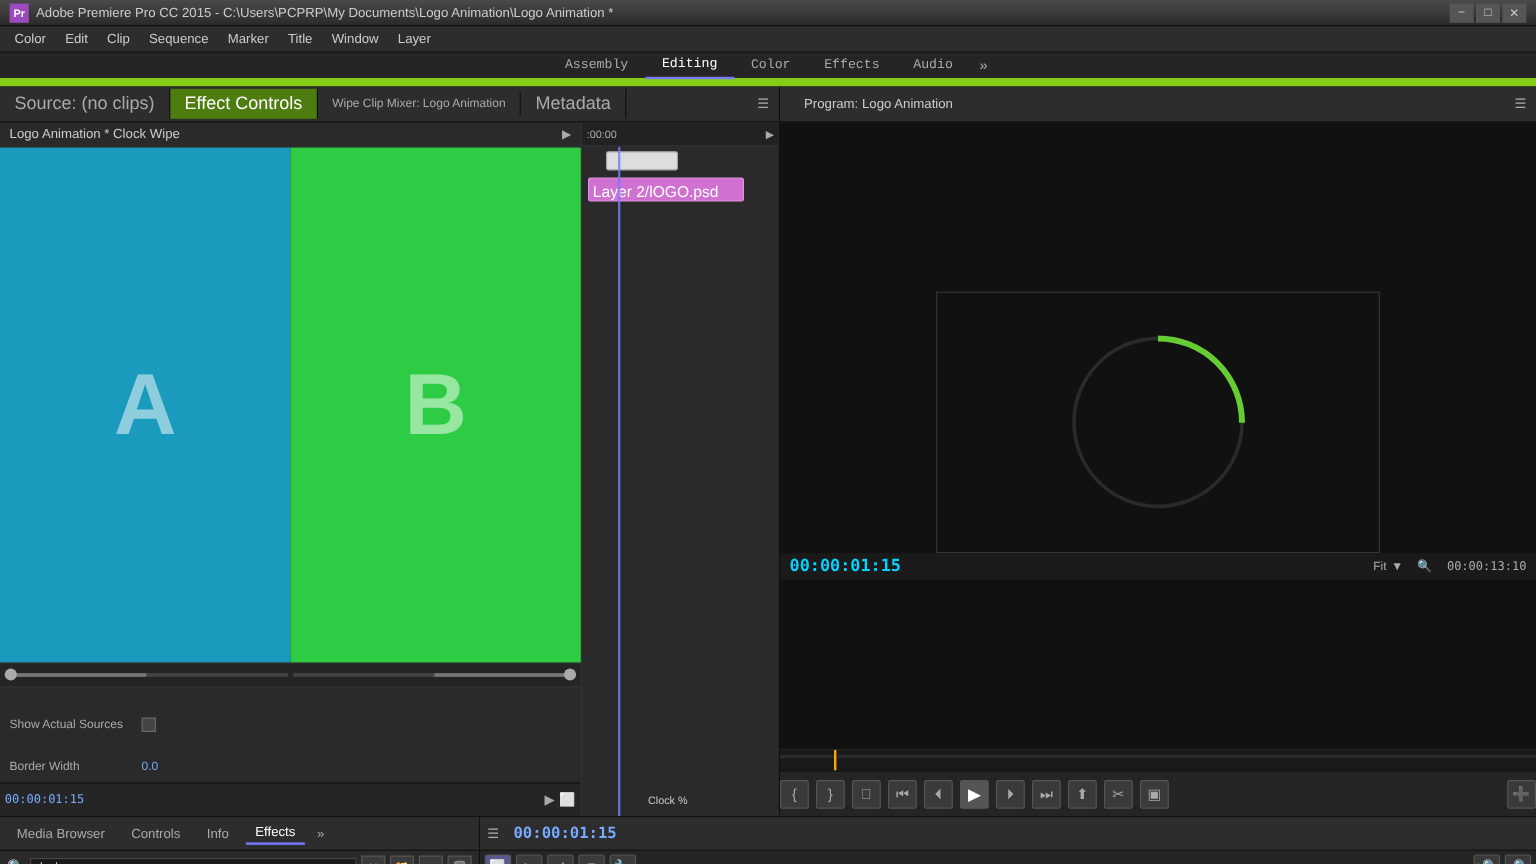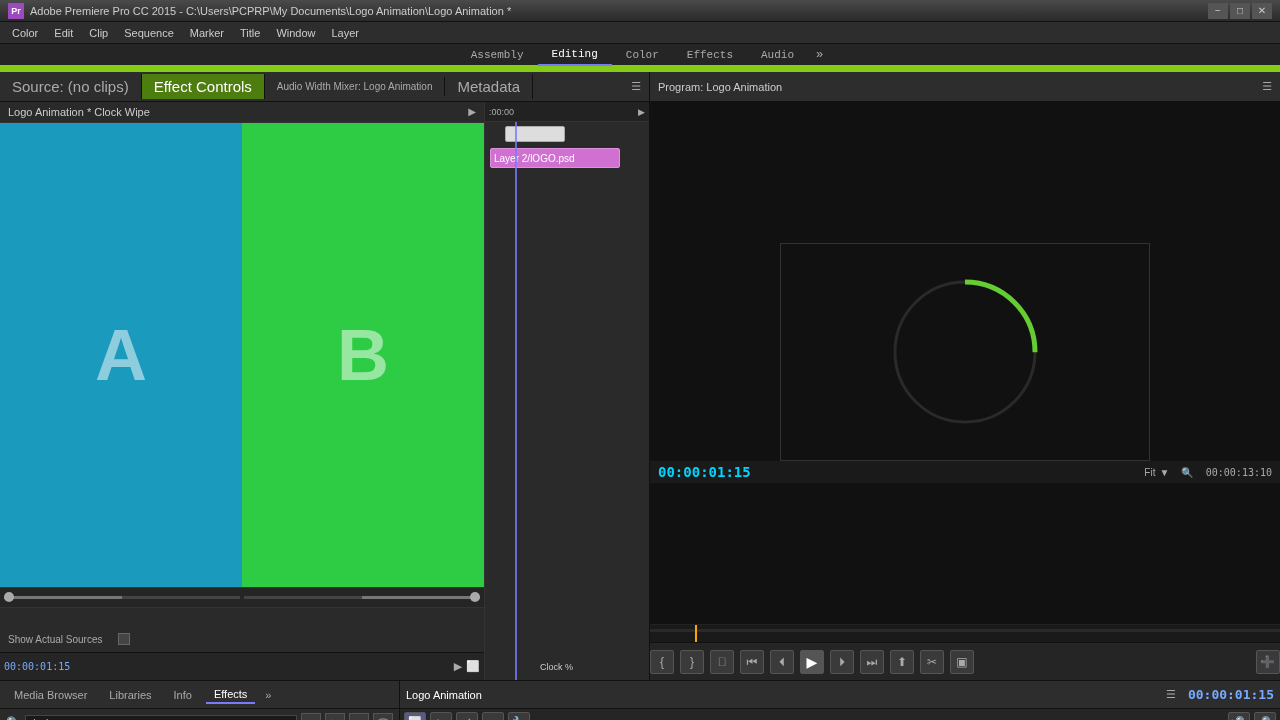--- a/index.html
+++ b/index.html
@@ -41,33 +41,33 @@
     #ec-title { padding: 4px 8px; font-size: 11px; color: #ccc; background: #2a2a2a; border-bottom: 1px solid #333; }
     #ec-preview { flex: 1; display: flex; position: relative; }
     .ec-preview-a { flex: 1; background: #1a9bbd; display: flex; align-items: center; justify-content: center; font-size: 72px; color: rgba(255,255,255,0.5); font-weight: bold; }
     .ec-preview-b { flex: 1; background: #2ecc44; display: flex; align-items: center; justify-content: center; font-size: 72px; color: rgba(255,255,255,0.5); font-weight: bold; }
     #ec-bottom-bar { height: 28px; background: #252525; display: flex; align-items: center; padding: 0 4px; border-top: 1px solid #111; gap: 4px; font-size: 10px; color: #999; }
 
     
     #ec-right { width: 165px; background: #2a2a2a; border-left: 1px solid #333; display: flex; flex-direction: column; }
     #ec-timeline-header { height: 20px; background: #222; border-bottom: 1px solid #333; display: flex; align-items: center; padding: 0 4px; font-size: 10px; color: #aaa; }
     #ec-timeline-content { flex: 1; position: relative; overflow: hidden; }
-    .ec-clip { position: absolute; background: #d070d0; border: 1px solid #e090e0; border-radius: 2px; font-size: 10px; color: #fff; display: flex; align-items: center; padding: 0 3px; overflow: hidden; white-space: nowrap; cursor: pointer; }
+    .ec-clip { position: absolute; background: #d070d0; border: 1px solid #e090e0; border-radius: 2px; font-size: 13px; color: #fff; display: flex; align-items: flex-end; padding: 0 3px; overflow: hidden; white-space: nowrap; cursor: pointer; }
 
     
     #ec-props { padding: 4px 8px; background: #2a2a2a; border-top: 1px solid #333; }
     .ec-prop-row { display: flex; align-items: center; padding: 3px 0; font-size: 10px; margin-top: 18px; }
     .ec-prop-label { width: 110px; color: #aaa; }
     .ec-prop-value { color: #7af; }
     .ec-prop-checkbox { width: 12px; height: 12px; background: #444; border: 1px solid #666; }
 
     
     #right-panel { flex: 1; display: flex; flex-direction: column; }
     #pm-header { height: 30px; background: #2d2d2d; display: flex; align-items: center; padding: 0 8px; border-bottom: 1px solid #111; }
-    #pm-title { font-size: 11px; color: #ccc; flex: 1; }
+    #pm-title { font-size: 11px; color: #ccc; flex: 1; margin-left: 12px; }
     #pm-menu { color: #aaa; cursor: pointer; }
     #pm-content { flex: 1; background: #111; display: flex; align-items: center; justify-content: center; position: relative; }
     #pm-video { width: 370px; height: 220px; background: #000; border: 1px solid #333; display: flex; align-items: center; justify-content: center; }
     #pm-timecode { color: #00d4ff; font-size: 14px; font-weight: bold; font-family: monospace; }
     #pm-fit { font-size: 10px; color: #aaa; }
     #pm-controls { height: 38px; background: #252525; display: flex; align-items: center; justify-content: center; gap: 6px; border-top: 1px solid #111; }
     .pm-btn { width: 24px; height: 24px; display: flex; align-items: center; justify-content: center; background: #3a3a3a; border: 1px solid #555; border-radius: 2px; cursor: pointer; color: #aaa; font-size: 12px; }
     #pm-timebar { height: 22px; background: #1a1a1a; position: relative; border-top: 1px solid #111; }
     #pm-playhead-bar { position: absolute; top: 0; left: 45px; width: 2px; height: 100%; background: #ffa500; }
 
@@ -129,21 +129,21 @@
   <span id="ws-more">»</span>
 </div>
 
 <div id="main">
 
   <div id="left-panel">
 
     <div id="ec-header">
       <div class="panel-tab">Source: (no clips)</div>
       <div class="panel-tab active">Effect Controls</div>
-      <div class="panel-tab" style="font-size:10px;">Audio Width Mixer: Logo Animation</div>
+      <div class="panel-tab" style="font-size:10px;">Wipe Clip Mixer: Logo Animation</div>
       <div class="panel-tab">Metadata</div>
       <div class="panel-tab-menu">☰</div>
     </div>
 
     <div id="ec-content">
       <div id="ec-left">
 
         <div id="ec-title">
           <span>Logo Animation * Clock Wipe</span>
           <span style="float:right; color:#aaa; font-size:10px;">▶</span>
@@ -167,20 +167,24 @@
           <div style="flex:1; height:3px; background:#444; position:relative;">
             <div style="position:absolute; right:0; width:50%; height:3px; background:#777;"></div>
             <div style="position:absolute; right:0; top:-4px; width:10px; height:10px; background:#aaa; border-radius:50%; cursor:pointer;"></div>
           </div>
         </div>
 
         <div id="ec-props">
           <div class="ec-prop-row">
             <div class="ec-prop-label">Show Actual Sources</div>
             <div class="ec-prop-checkbox"></div>
+          </div>
+          <div class="ec-prop-row">
+            <div class="ec-prop-label">Border Width</div>
+            <div class="ec-prop-value">0.0</div>
           </div>
         </div>
 
         <div id="ec-bottom-bar">
           <span style="color:#7af; font-family:monospace;">00:00:01:15</span>
           <div style="flex:1;"></div>
           <div style="color:#aaa; cursor:pointer; font-size:11px;">▶</div>
           <div style="color:#aaa; cursor:pointer; font-size:11px;">⬜</div>
         </div>
       </div>
@@ -254,41 +258,40 @@
       <div class="pm-btn" style="margin-left:auto;">➕</div>
     </div>
   </div>
 </div>
 
 <div id="bottom-panel">
 
   <div id="effects-panel">
     <div id="effects-header">
       <span class="eff-tab">Media Browser</span>
-      <span class="eff-tab">Libraries</span>
+      <span class="eff-tab">Controls</span>
       <span class="eff-tab">Info</span>
       <span class="eff-tab active">Effects</span>
       <span style="margin-left:4px; color:#aaa; cursor:pointer;">»</span>
     </div>
 
     <div id="effects-search">
       <span style="color:#aaa; font-size:12px;">🔍</span>
       <input type="text" placeholder="dock" value="dock" style="flex: 1 1 0%; background: rgb(26, 26, 26); border: 1px solid rgb(68, 68, 68); color: rgb(204, 204, 204); padding: 2px 4px; font-size: 10px;">
       <div class="eff-icon-btn">✕</div>
       <div class="eff-icon-btn">📁</div>
       <div class="eff-icon-btn">≡</div>
       <div class="eff-icon-btn">🗑</div>
     </div>
 
   </div>
 
   <div id="timeline-panel">
 
     <div id="tl-header">
-      <span id="tl-title">Logo Animation</span>
       <span style="color:#aaa; cursor:pointer; margin-right:8px;">☰</span>
       <span id="tl-timecode">00:00:01:15</span>
     </div>
 
     <div id="tl-tools">
       <div class="tl-tool" style="background:#5a5a8a;">⬜</div>
       <div class="tl-tool">✂</div>
       <div class="tl-tool">⇄</div>
       <div class="tl-tool">▼</div>
       <div class="tl-tool">🔧</div>

